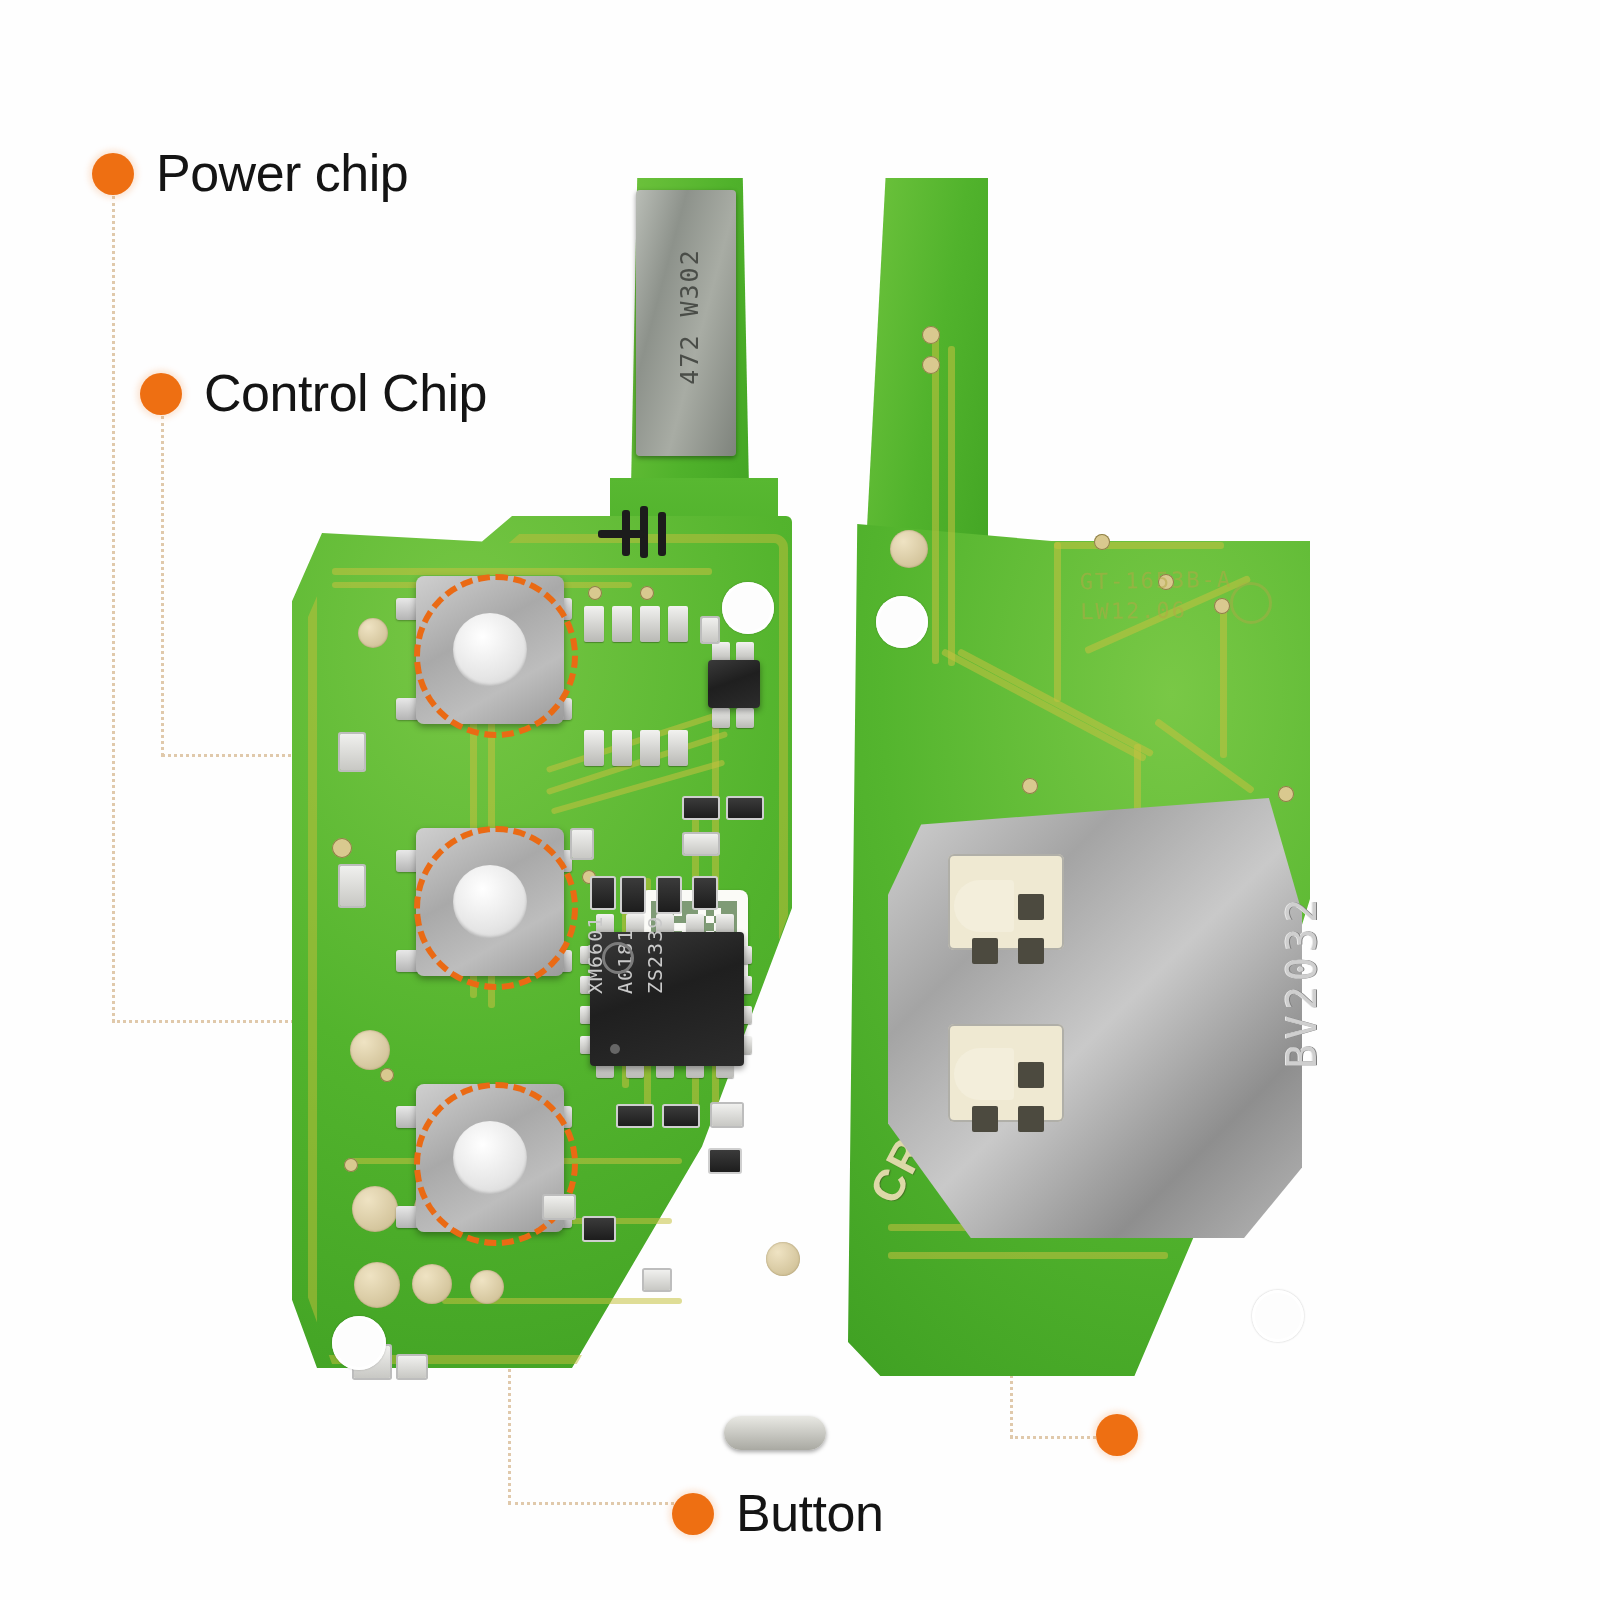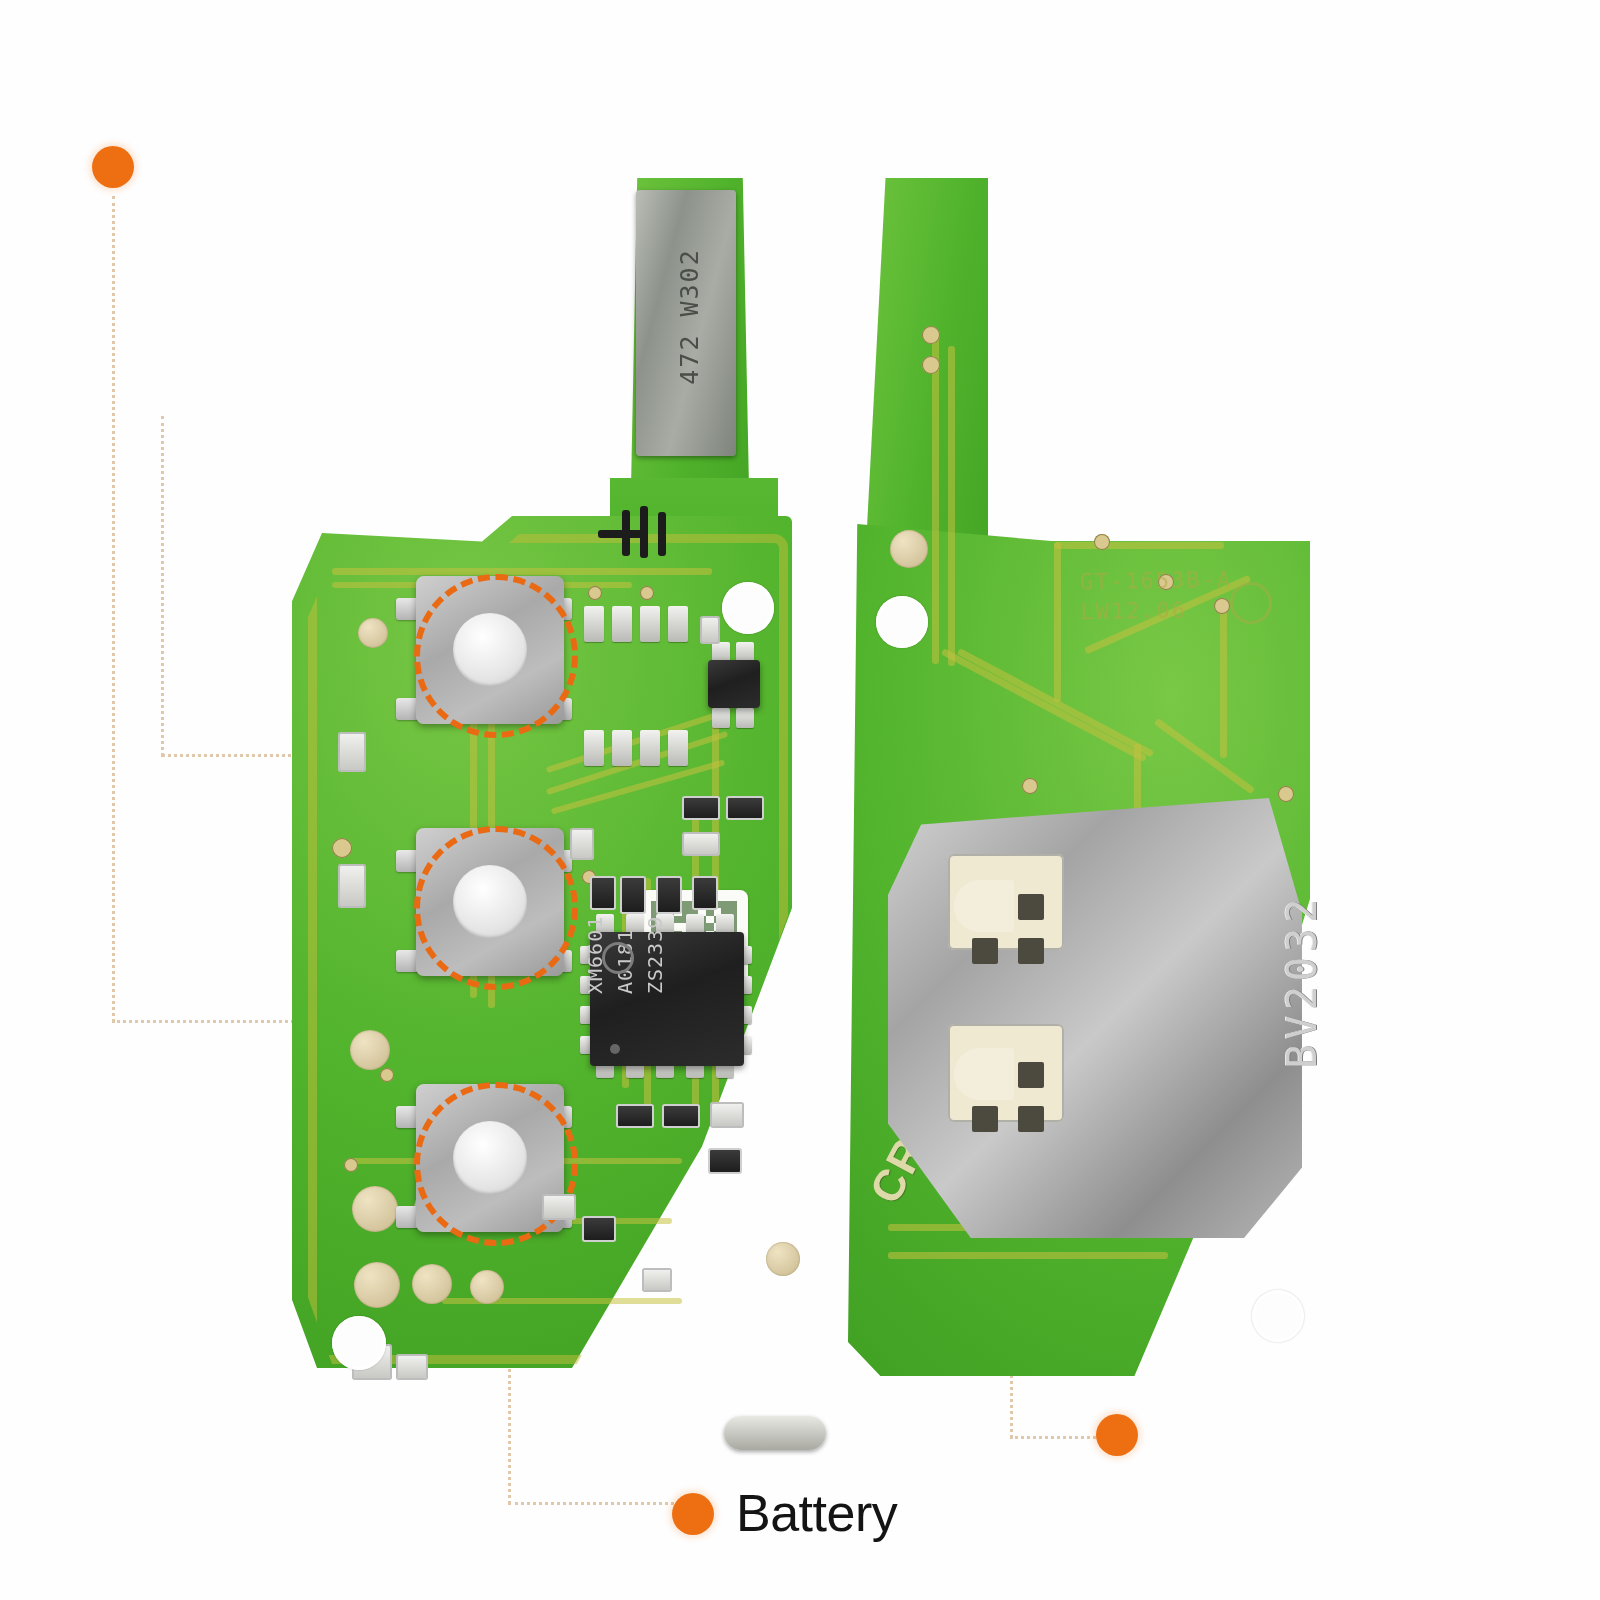--- a/index.html
+++ b/index.html
@@ -497,25 +497,30 @@
       <div style="position:absolute;left:66px;top:82px;width:60px;height:52px;
            background:#f3eedb;border-radius:26px 4px 4px 26px;"></div>
       <div style="position:absolute;left:66px;top:250px;width:60px;height:52px;
            background:#f3eedb;border-radius:26px 4px 4px 26px;"></div>
       <div id="batt-txt">BV2032</div>
     </div>
   </div>
 
   <div class="callout" id="c-power">
     <div class="dot"></div>
+    <div class="clabel">Power chip</div>
   </div>
 
+  <div class="callout" id="c-control">
+    <div class="dot"></div>
+    <div class="clabel">Control Chip</div>
+  </div>
 
   <div class="callout" id="c-button">
     <div class="dot"></div>
-    <div class="clabel">Battery</div>
+    <div class="clabel">Button</div>
   </div>
 
   <div class="callout" id="c-battery">
     <div class="dot"></div>
   </div>
 
 </div>
 
 </body></html>

